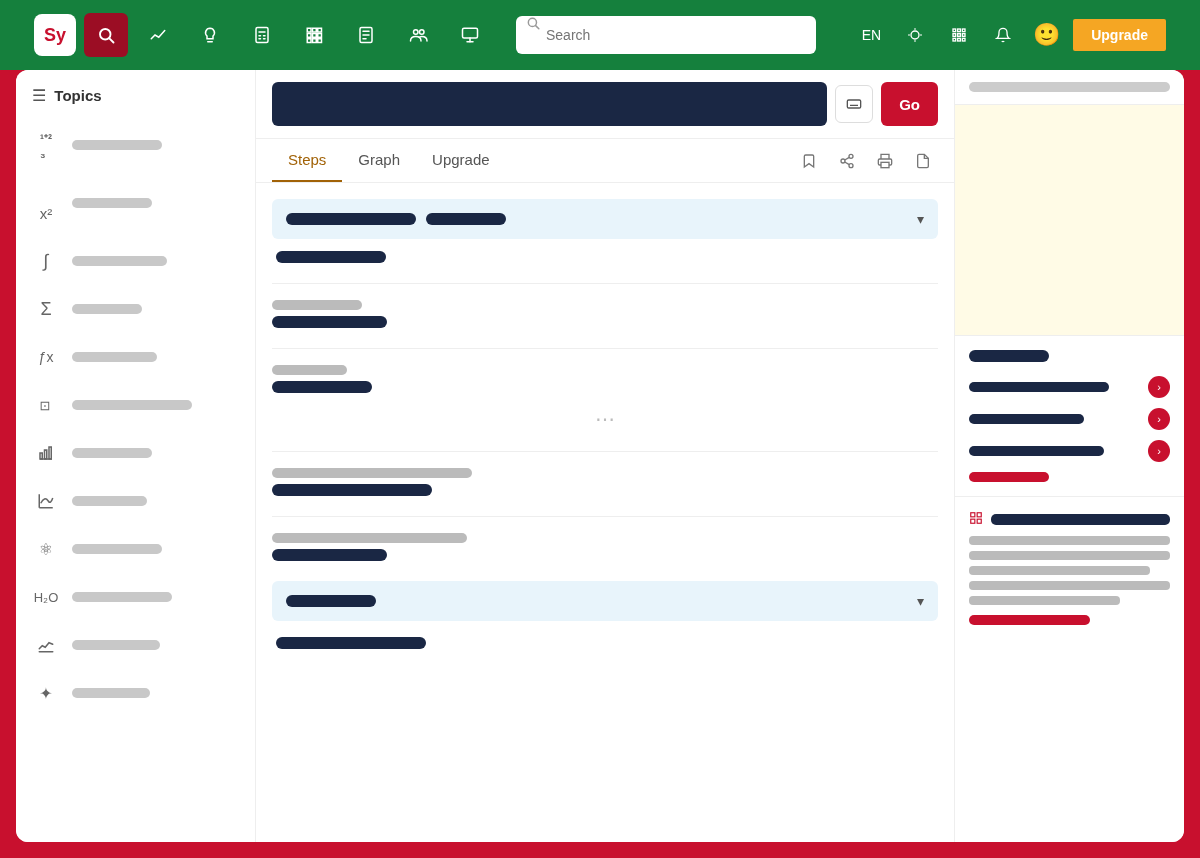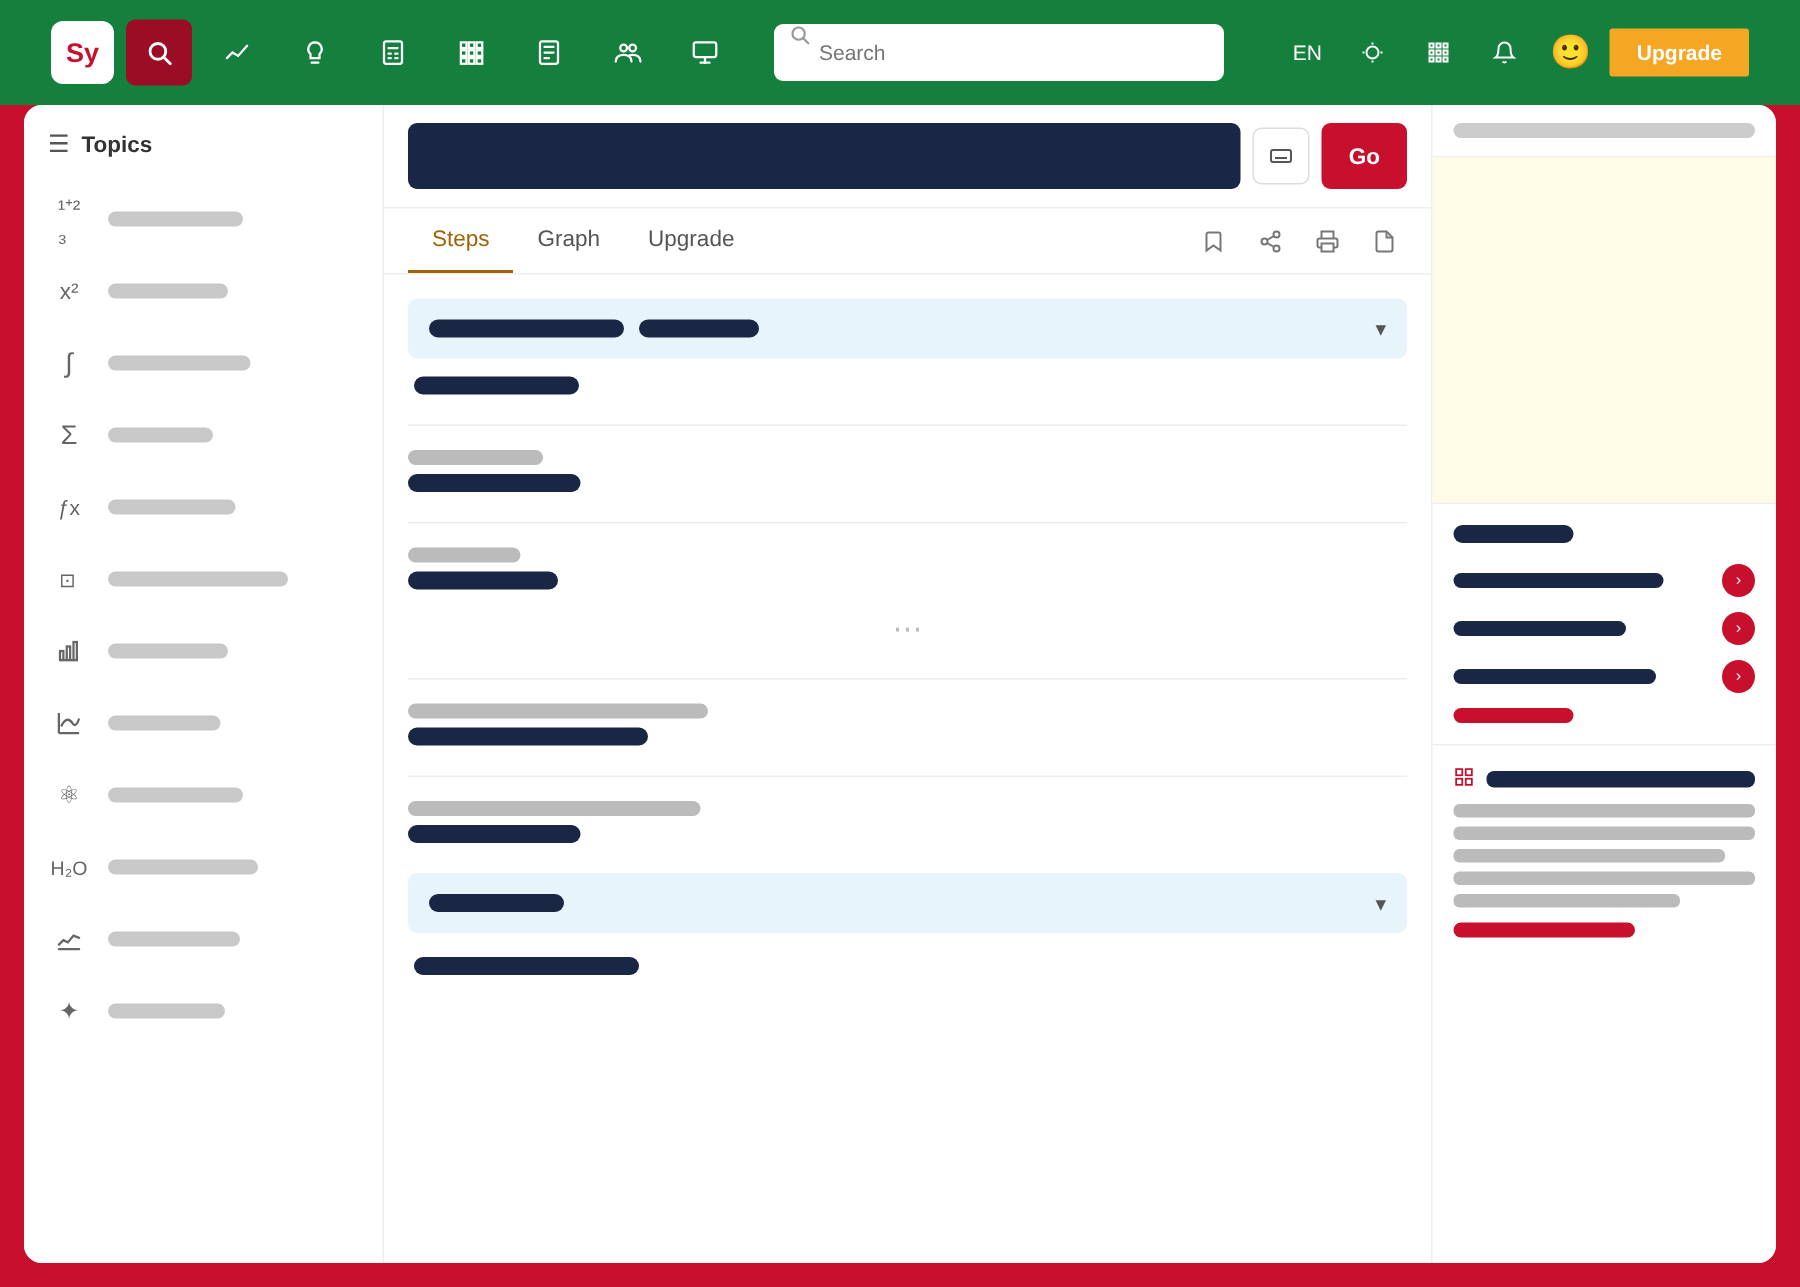--- a/index.html
+++ b/index.html
@@ -385,25 +385,25 @@
 
 <div class="main-container">
 
   <aside class="sidebar">
     <div class="sidebar-header">
       <span style="cursor:pointer; font-size:16px; color:#555;">☰</span>
       <span class="sidebar-header-label">Topics</span>
     </div>
 
     <div class="sidebar-item">
-      <div class="sidebar-icon" style="font-size:15px; font-weight:normal;">¹⁺²<br style="line-height:0.5">₃</div>
+      <div class="sidebar-icon" style="font-size:12px; font-weight:bold;">¹⁺²<br style="line-height:0.5">₃</div>
       <div class="sidebar-label-bar" style="width:90px;"></div>
     </div>
     <div class="sidebar-item">
-      <div class="sidebar-icon" style="font-size:15px;">x²</div>
+      <div class="sidebar-icon" style="font-size:15px;margin-top:20px;">x²</div>
       <div class="sidebar-label-bar" style="width:80px;"></div>
     </div>
     <div class="sidebar-item">
       <div class="sidebar-icon" style="font-size:18px;">∫</div>
       <div class="sidebar-label-bar" style="width:95px;"></div>
     </div>
     <div class="sidebar-item">
       <div class="sidebar-icon" style="font-size:18px;">Σ</div>
       <div class="sidebar-label-bar" style="width:70px;"></div>
     </div>

